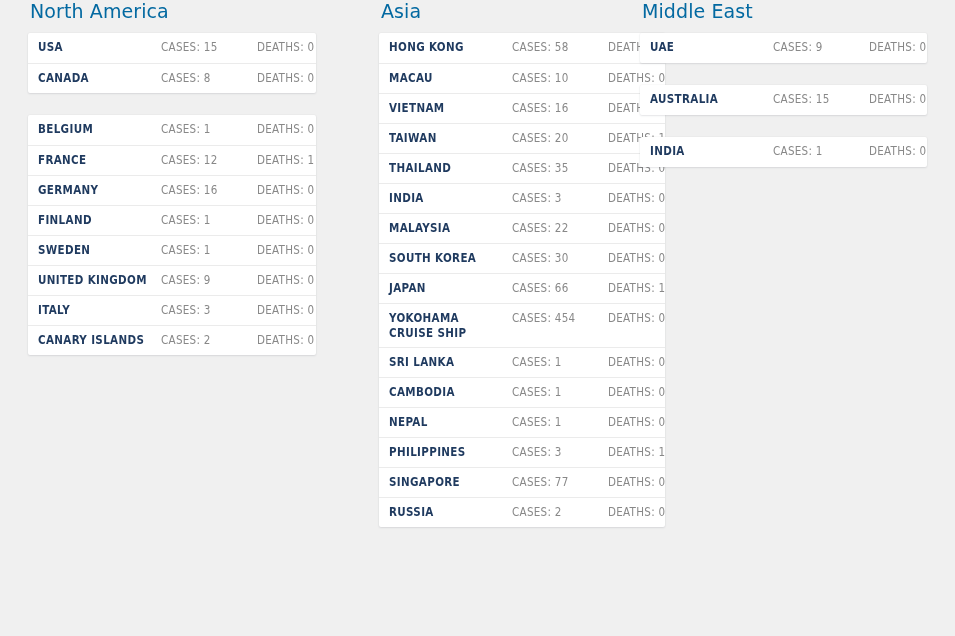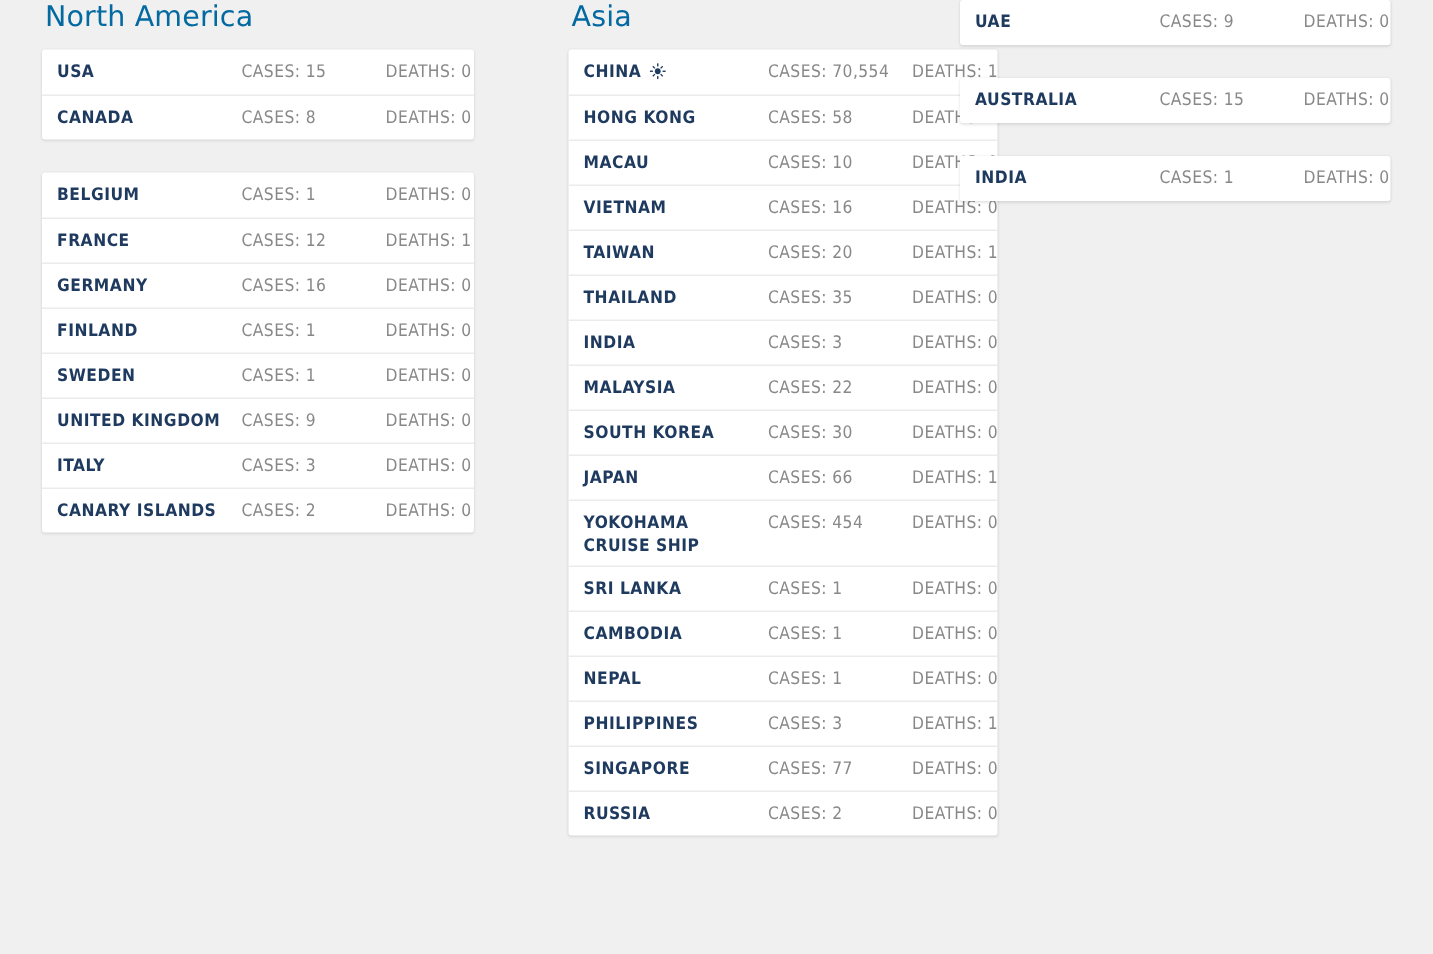--- a/index.html
+++ b/index.html
@@ -175,37 +175,20 @@
           </div>
         </div>
         <div class="spacer-sm"></div>
       </div>
     </div>
   <div class="column col-2">
       <div class="region-block">
         <h2 class="region-title">Asia</h2>
         <div class="card">
           <div class="row">
-            <div class="cell-name"><span>CHINA</span><span class="virus-icon"><svg viewBox="0 0 24 24" width="11" height="11" aria-hidden="true">
-                  <g fill="#1f3a5f">
-                    <circle cx="12" cy="12" r="4.2"></circle>
-                    <rect x="11" y="0.5" width="2" height="4.5"></rect>
-                    <rect x="11" y="19" width="2" height="4.5"></rect>
-                    <rect x="0.5" y="11" width="4.5" height="2"></rect>
-                    <rect x="19" y="11" width="4.5" height="2"></rect>
-                    <rect x="11" y="1.8" width="2" height="4.3" transform="rotate(45 12 12)"></rect>
-                    <rect x="11" y="17.9" width="2" height="4.3" transform="rotate(45 12 12)"></rect>
-                    <rect x="11" y="1.8" width="2" height="4.3" transform="rotate(-45 12 12)"></rect>
-                    <rect x="11" y="17.9" width="2" height="4.3" transform="rotate(-45 12 12)"></rect>
-                  </g>
-                </svg></span></div>
-            <div class="cell-cases">CASES: 70,554</div>
-            <div class="cell-deaths">DEATHS: 1,771</div>
-          </div>
-          <div class="row">
             <div class="cell-name"><span>HONG KONG</span></div>
             <div class="cell-cases">CASES: 58</div>
             <div class="cell-deaths">DEATHS: 1</div>
           </div>
           <div class="row">
             <div class="cell-name"><span>MACAU</span></div>
             <div class="cell-cases">CASES: 10</div>
             <div class="cell-deaths">DEATHS: 0</div>
           </div>
           <div class="row">
@@ -278,20 +261,21 @@
             <div class="cell-name"><span>RUSSIA</span></div>
             <div class="cell-cases">CASES: 2</div>
             <div class="cell-deaths">DEATHS: 0</div>
           </div>
         </div>
         <div class="spacer-sm"></div>
       </div>
     </div>
   <div class="column col-3">
       <div class="region-block">
+        <h2 class="region-title">Middle East</h2>
         <div class="card">
           <div class="row">
             <div class="cell-name"><span>UAE</span></div>
             <div class="cell-cases">CASES: 9</div>
             <div class="cell-deaths">DEATHS: 0</div>
           </div>
         </div>
         <div class="spacer-sm"></div>
       </div>
       <div class="region-block">

